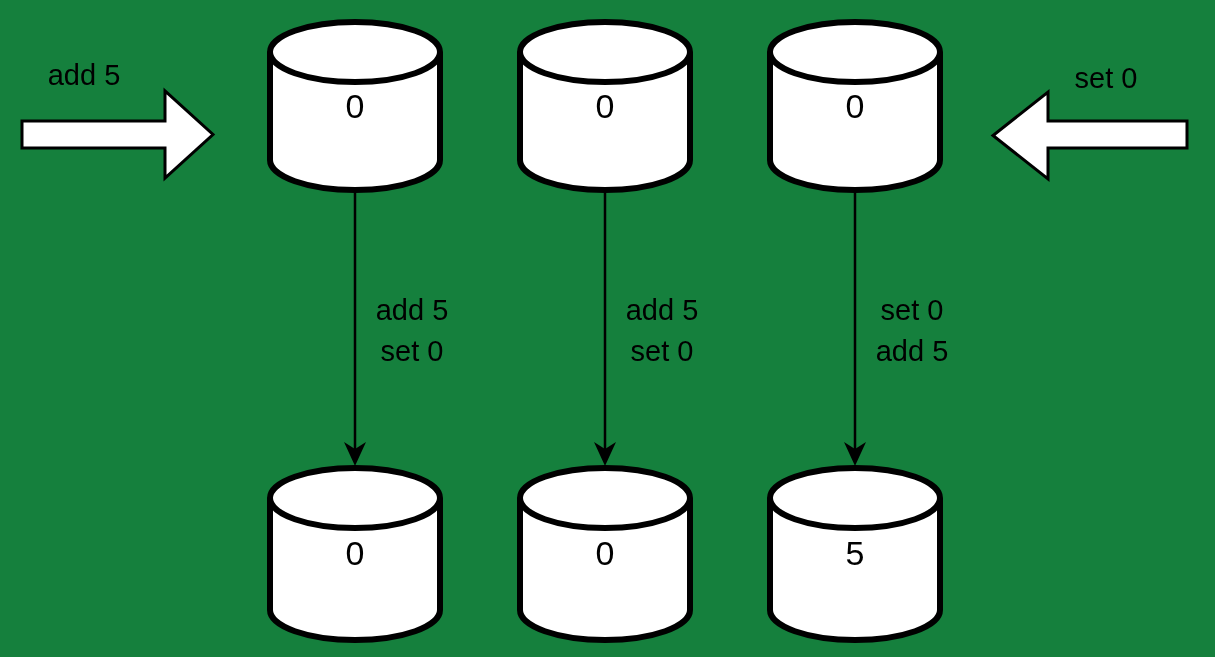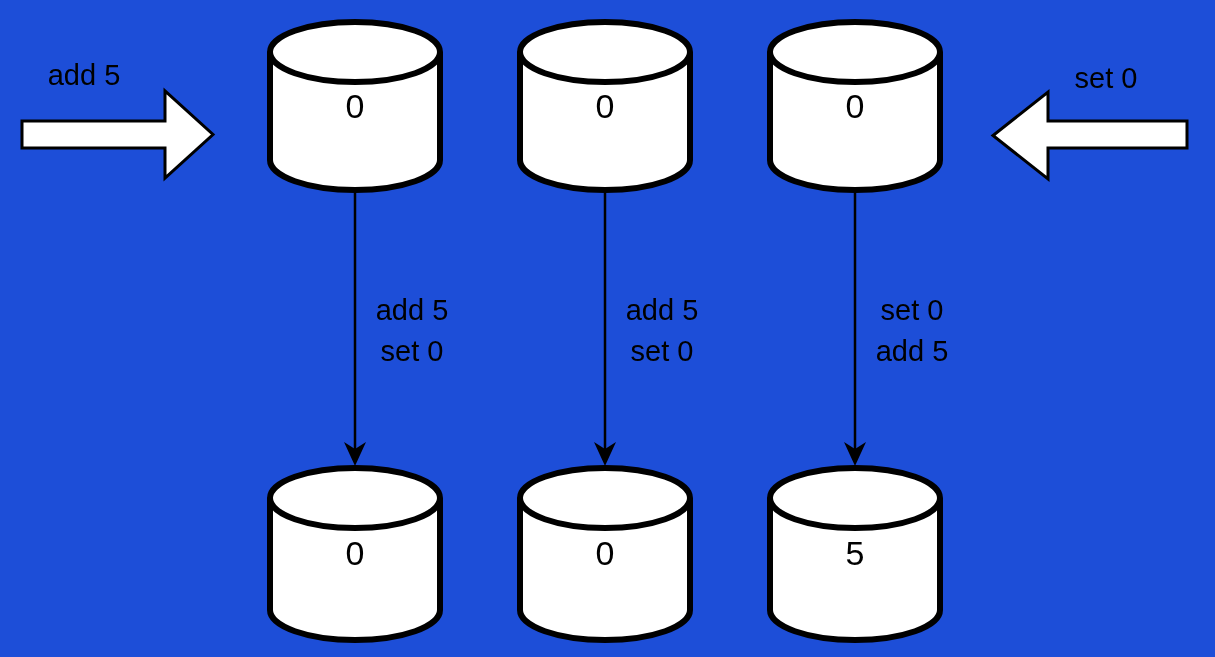--- a/index.html
+++ b/index.html
@@ -4,21 +4,21 @@
 <style>
   html, body {
     margin: 0;
     padding: 0;
     background: #ffffff;
   }
   .stage {
     position: relative;
     width: 1215px;
     height: 657px;
-    background: #1d4ed8;
+    background: #15803d;
     overflow: hidden;
     font-family: "Liberation Sans", sans-serif;
   }
   svg text {
     font-family: "Liberation Sans", sans-serif;
     fill: #000000;
   }
   .op-label { font-size: 29px; }
   .db-value { font-size: 34px; }
   .cyl { stroke: #000000; stroke-width: 6; fill: #ffffff; }

